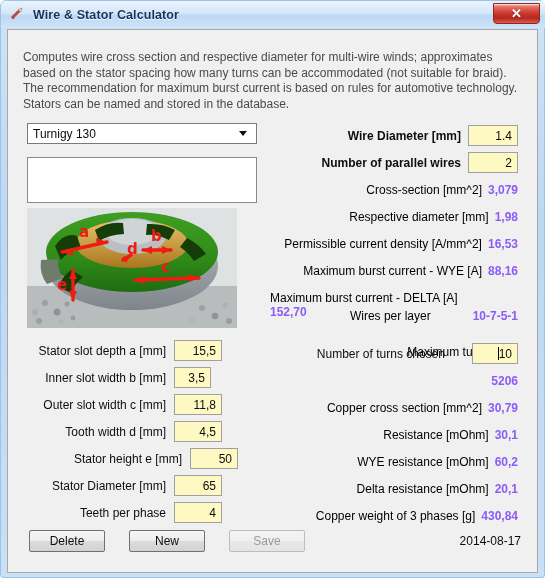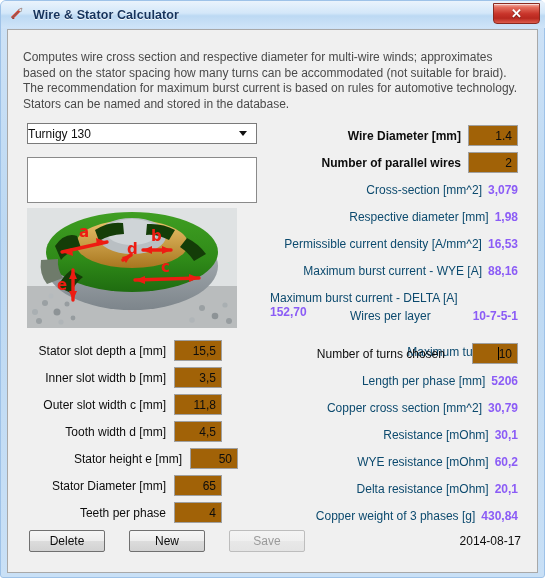--- a/index.html
+++ b/index.html
@@ -107,20 +107,21 @@
     box-sizing: border-box;
     background: #ffffff;
     border: 1px solid #7a7a7a;
     display: flex;
     align-items: center;
     cursor: pointer;
   }
   .combo-value {
     font-size: 12px;
     color: #0d0d0d;
+    padding-left: 5px;
     flex: 1 1 auto;
   }
   .combo-arrow {
     width: 16px;
     margin-right: 5px;
     display: flex;
     align-items: center;
     justify-content: center;
   }
   .combo-arrow i {
@@ -161,21 +162,21 @@
   }
   .field-label {
     font-size: 12px;
     color: #0d0d0d;
     text-align: right;
     white-space: nowrap;
   }
   .field-label.bold { font-weight: bold; }
   .field-box {
     box-sizing: border-box;
-    background: #a16207;
+    background: #fef9c3;
     border: 1px solid #a0a0a0;
     height: 21px;
     display: flex;
     align-items: center;
     justify-content: flex-end;
     cursor: text;
   }
   .field-box .val {
     font-size: 12px;
     color: #0d0d0d;
@@ -193,21 +194,21 @@
 
   
   .readout {
     position: absolute;
     display: flex;
     align-items: baseline;
     white-space: nowrap;
   }
   .readout .r-label {
     font-size: 12px;
-    color: #0c4a6e;
+    color: #000000;
     text-align: center;
   }
   .readout .r-value {
     font-size: 12px;
     color: #8b5cf6;
     font-weight: bold;
     margin-left: 6px;
   }
 
   
@@ -351,21 +352,21 @@
     </div>
 
     <div class="field-row" style="left:10px; top:310px; width:208px;">
       <span class="field-label" style="width:148px;">Stator slot depth a [mm]</span>
       <span class="field-box" style="width:48px; margin-left:8px;">
         <span class="val">15,5</span>
       </span>
     </div>
     <div class="field-row" style="left:10px; top:337px; width:208px;">
       <span class="field-label" style="width:148px;">Inner slot width b [mm]</span>
-      <span class="field-box" style="width:48px; margin-left:8px;">
+      <span class="field-box" style="width:37px; margin-left:8px;">
         <span class="val">3,5</span>
       </span>
     </div>
     <div class="field-row" style="left:10px; top:364px; width:208px;">
       <span class="field-label" style="width:148px;">Outer slot width c [mm]</span>
       <span class="field-box" style="width:48px; margin-left:8px;">
         <span class="val">11,8</span>
       </span>
     </div>
     <div class="field-row" style="left:10px; top:391px; width:208px;">
@@ -437,21 +438,20 @@
 
     <div class="field-row" style="left:256px; top:313px; width:254px;gap:20px;">
       <span class="field-label" style="width:197px;">Number of turns chosen</span>
       <span class="field-box" style="width:50px; margin-left:7px;">
         <span class="caret"></span>
           <span class="val">10</span>
       </span>
     </div>
 
     <div class="readout" style="left:256px; top:344px; width:254px; justify-content:flex-end;">
-      <span class="r-label">Length per phase [mm]</span>
       <span class="r-value">5206</span>
     </div>
     <div class="readout" style="left:256px; top:371px; width:254px; justify-content:flex-end;">
       <span class="r-label">Copper cross section [mm^2]</span>
       <span class="r-value">30,79</span>
     </div>
     <div class="readout" style="left:256px; top:398px; width:254px; justify-content:flex-end;">
       <span class="r-label">Resistance [mOhm]</span>
       <span class="r-value">30,1</span>
     </div>

